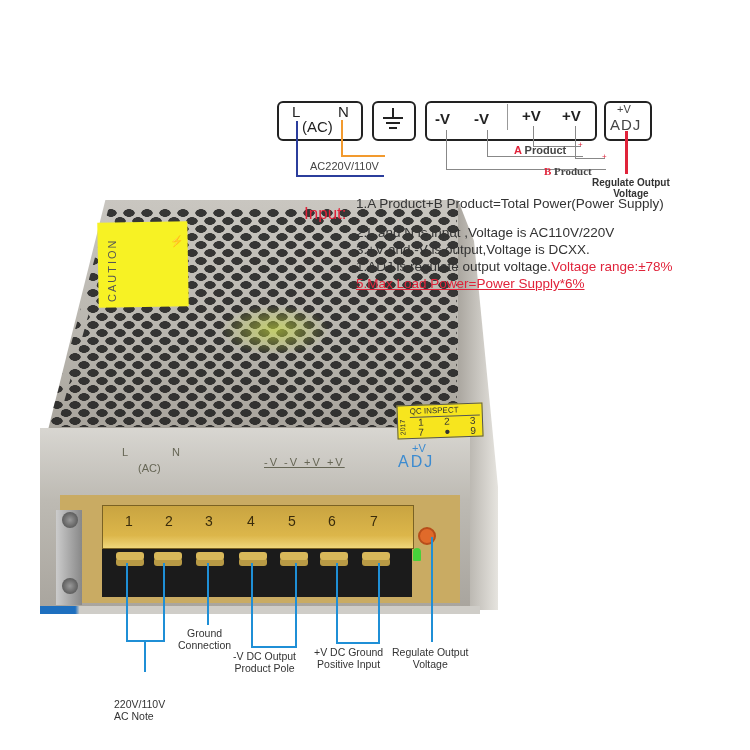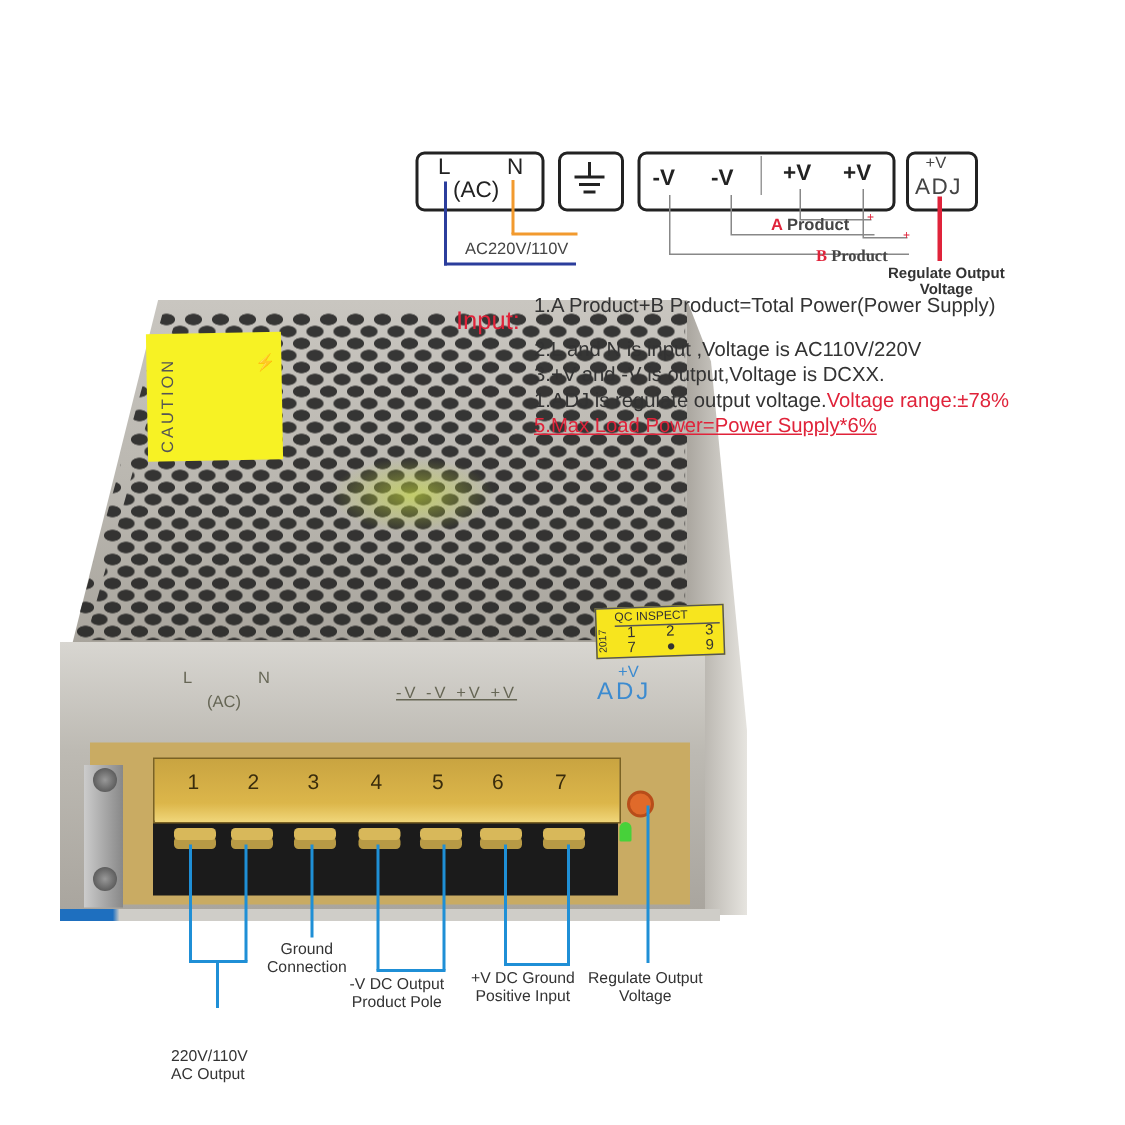--- a/index.html
+++ b/index.html
@@ -242,21 +242,21 @@
   <div class="bl" style="left:336px; top:563px; width:2px; height:80px;"></div>
   <div class="bl" style="left:378px; top:563px; width:2px; height:80px;"></div>
   <div class="bl" style="left:336px; top:642px; width:44px; height:2px;"></div>
 
   <div class="bl" style="left:431px; top:537px; width:2px; height:105px;"></div>
 </div>
 
 <div>
   <div class="callout" style="left:114px; top:674px; text-align:left;margin-top:24px;">
     <span>220V/110V</span><br>
-    <span>AC Output</span>
+    <span>AC Note</span>
   </div>
   <div class="callout" style="left:178px; top:627px;">
     <span>Ground</span><br>
     <span>Connection</span>
   </div>
   <div class="callout" style="left:233px; top:650px;">
     <span>-V DC  Output</span><br>
     <span>Product Pole</span>
   </div>
   <div class="callout" style="left:314px; top:646px;">

